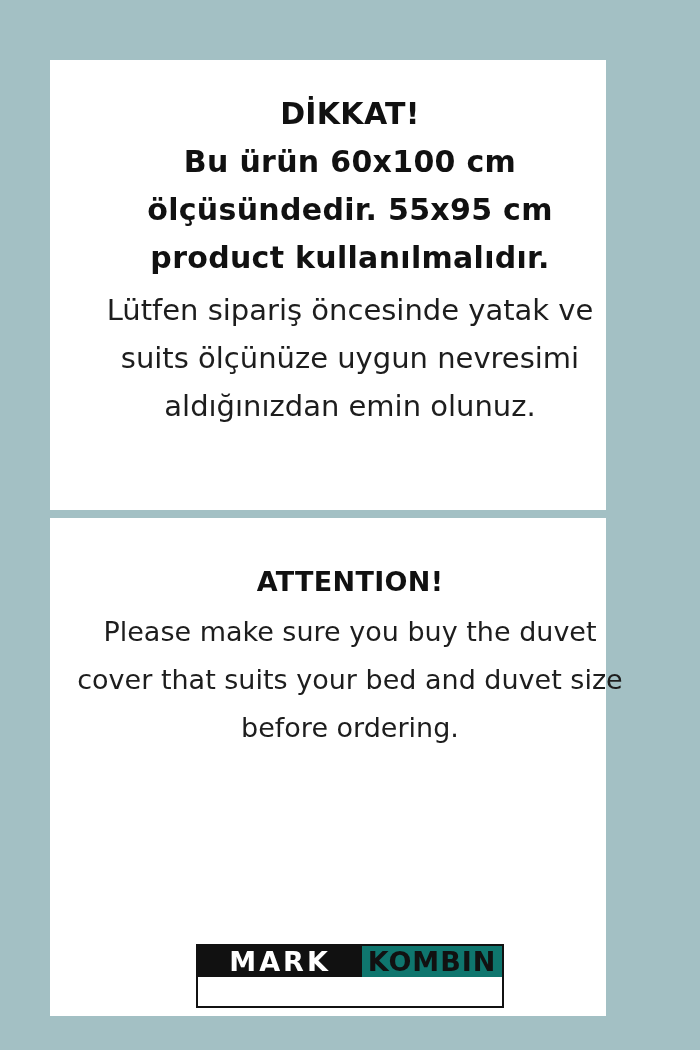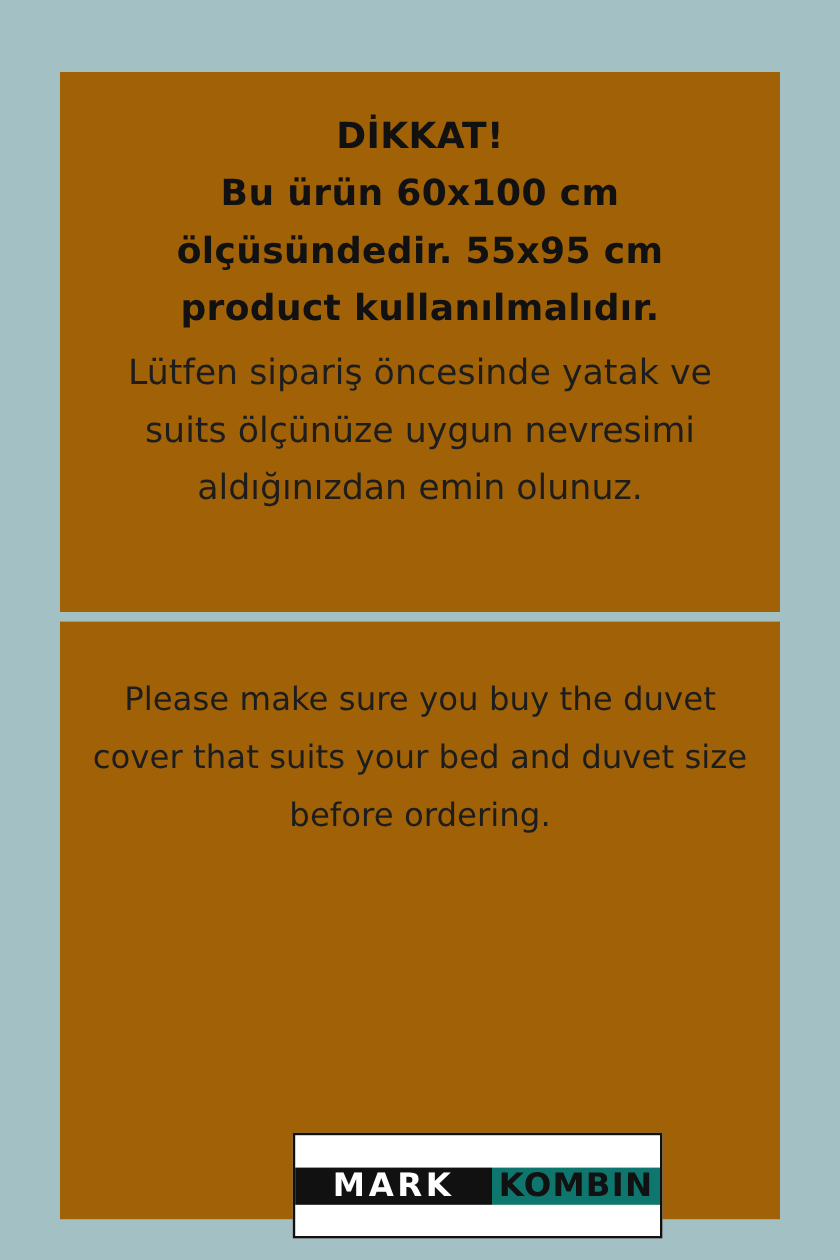--- a/index.html
+++ b/index.html
@@ -17,23 +17,23 @@
     position: relative;
     width: 700px;
     height: 1050px;
     background: #a3c0c4;
     box-sizing: border-box;
   }
   .card {
     position: absolute;
     left: 50px;
     top: 60px;
-    width: 600px;
+    width: 556px;
     height: 956px;
-    background: #a16207;
+    background: #ffffff;
     box-sizing: border-box;
   }
   .panel {
     position: absolute;
     left: 0;
     width: 600px;
     box-sizing: border-box;
     text-align: center;
   }
   .panel-tr {
@@ -95,27 +95,26 @@
     color: #1d1d1d;
     font-weight: 400;
     margin: 2px 0 0 0;
     padding: 0 6px;
   }
   .logo {
     position: absolute;
     left: 196px;
     top: 944px;
     width: 308px;
-    height: 88px;
+    height: 64px;
     background: #ffffff;
     border: 2px solid #111111;
     box-sizing: border-box;
     display: flex;
-    align-items: center;
-    margin-left: 48px;
+    align-items: flex-start;
   }
   .logo-left {
     background: #111111;
     color: #ffffff;
     flex: 0 0 54%;
     display: flex;
     align-items: center;
     justify-content: center;
     font-size: 27px;
     font-weight: bold;
@@ -142,20 +141,21 @@
 
     <div class="panel panel-tr">
       <p class="headline tr-title">DİKKAT!</p>
       <p class="headline tr-bold">Bu ürün 60x100 cm ölçüsündedir. 55x95 cm product kullanılmalıdır.</p>
       <p class="tr-body">Lütfen sipariş öncesinde yatak ve suits ölçünüze uygun nevresimi aldığınızdan emin olunuz.</p>
     </div>
 
     <div class="divider"></div>
 
     <div class="panel panel-en">
+      <p class="headline en-title">ATTENTION!</p>
       <p class="en-body">Please make sure you buy the duvet cover that suits your bed and duvet size before ordering.</p>
     </div>
 
   </div>
 
   <div class="logo">
     <div class="logo-left">MARK</div>
     <div class="logo-right">KOMBIN</div>
   </div>
 

